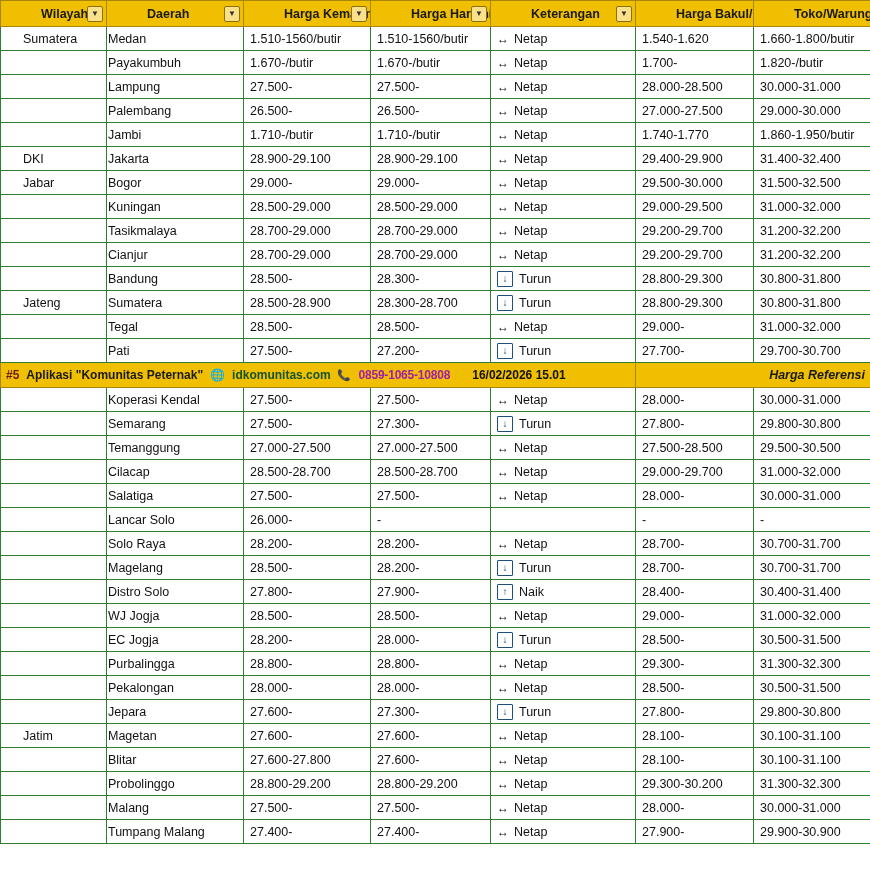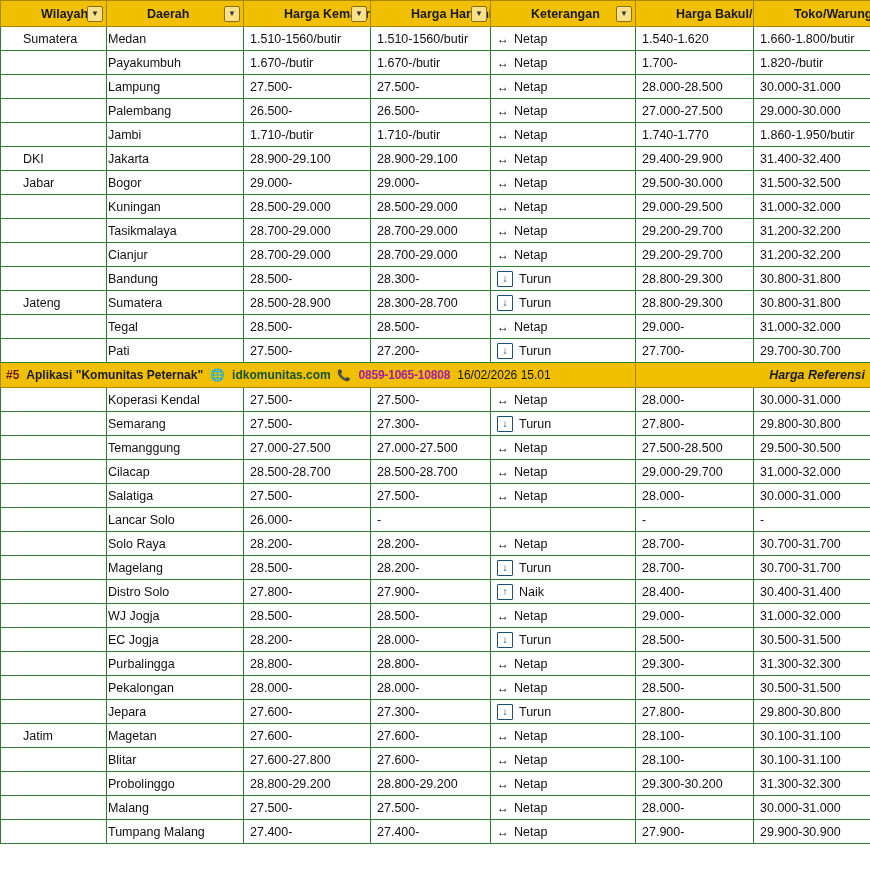--- a/index.html
+++ b/index.html
@@ -87,21 +87,21 @@
     display:flex;align-items:center;gap:7px;
     font-size:12px;
     white-space:nowrap;
   }
   .banner-left .tag{color:#6b1b1b;font-weight:bold;}
   .banner-left .app{font-weight:bold;}
   .globe{color:#1f5fa8;font-size:12px;}
   .web{color:#14532d;font-weight:bold;}
   .phone{color:#16a34a;font-size:11px;}
   .tel{color:#a21caf;font-weight:bold;letter-spacing:-.2px;}
-  .dt{color:#111;font-weight:normal;}
+  .dt{color:#111;font-weight:bold;margin-left:15px;}
   .banner-right{text-align:right;font-weight:bold;font-style:italic;}
 </style>
 </head>
 <body>
 
 <table>
   <colgroup>
     <col class="c-wil">
       <col class="c-dae">
       <col class="c-hk">

